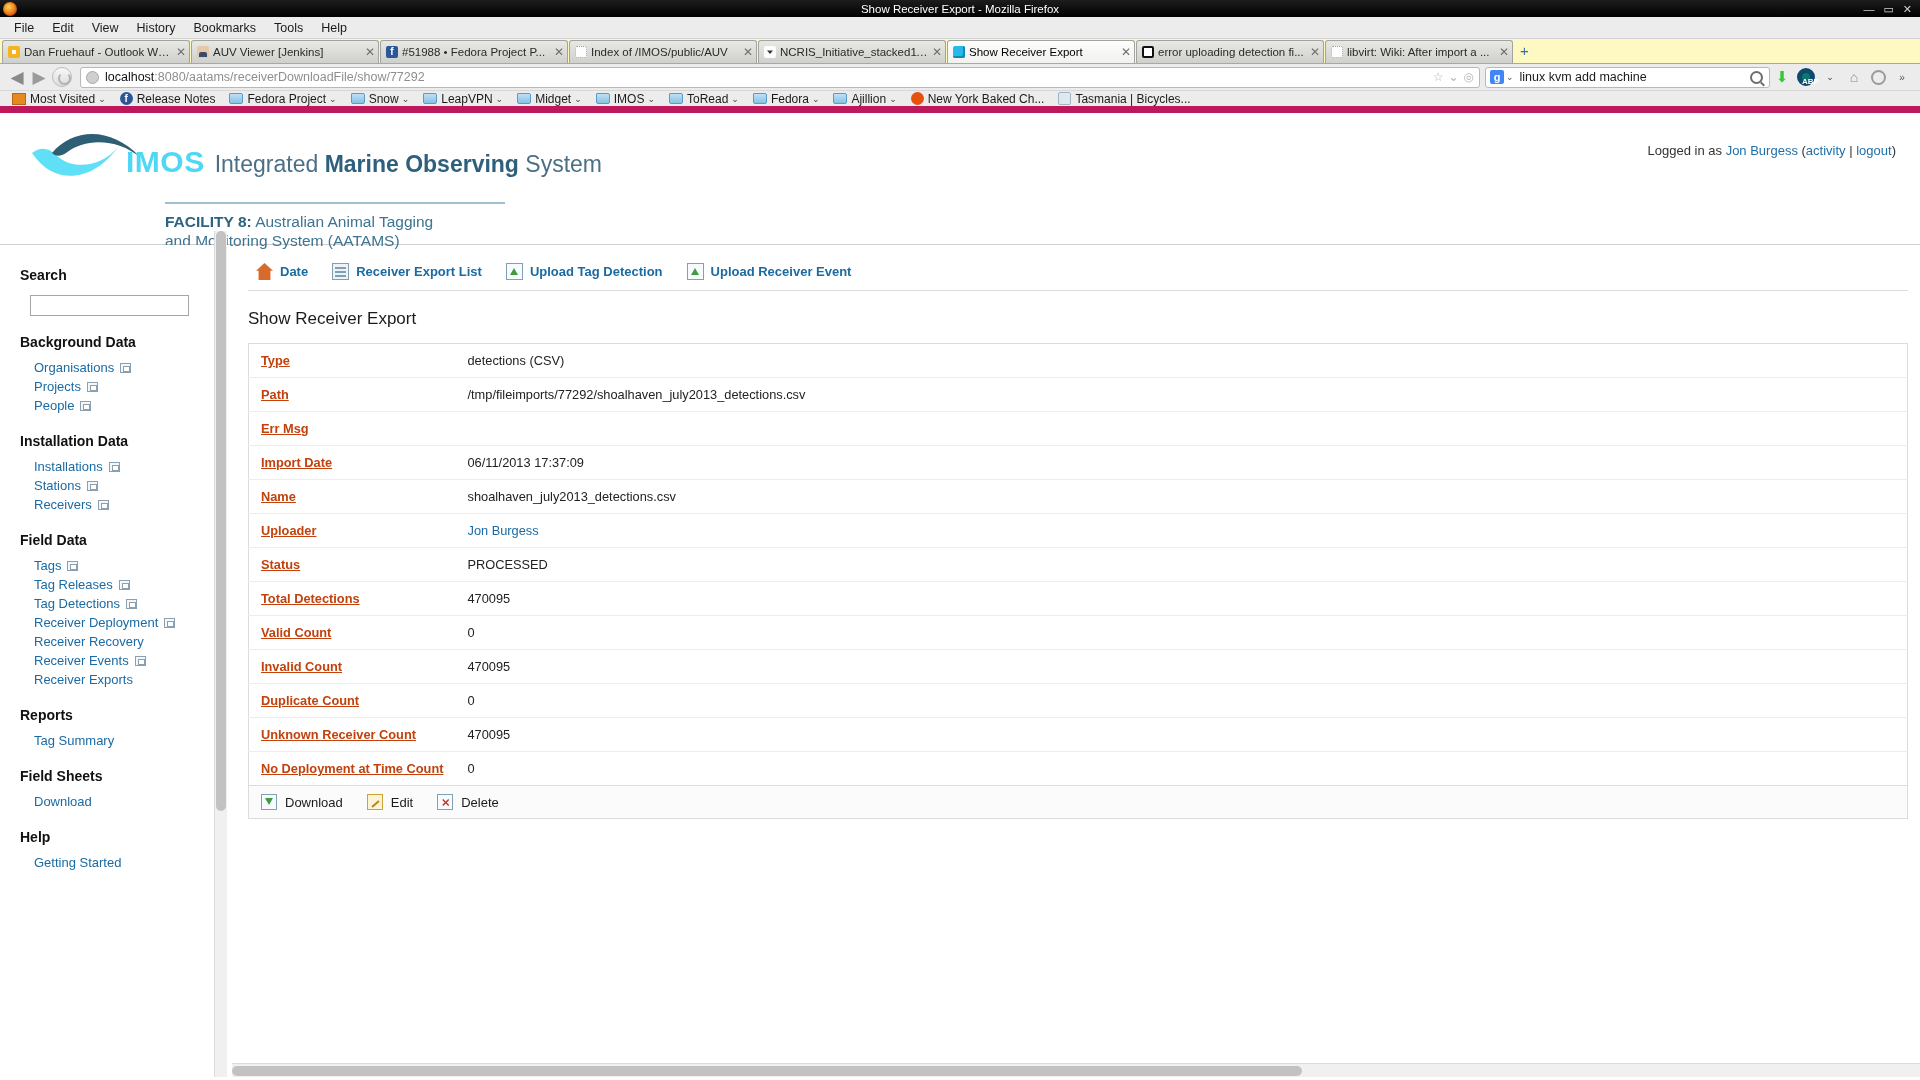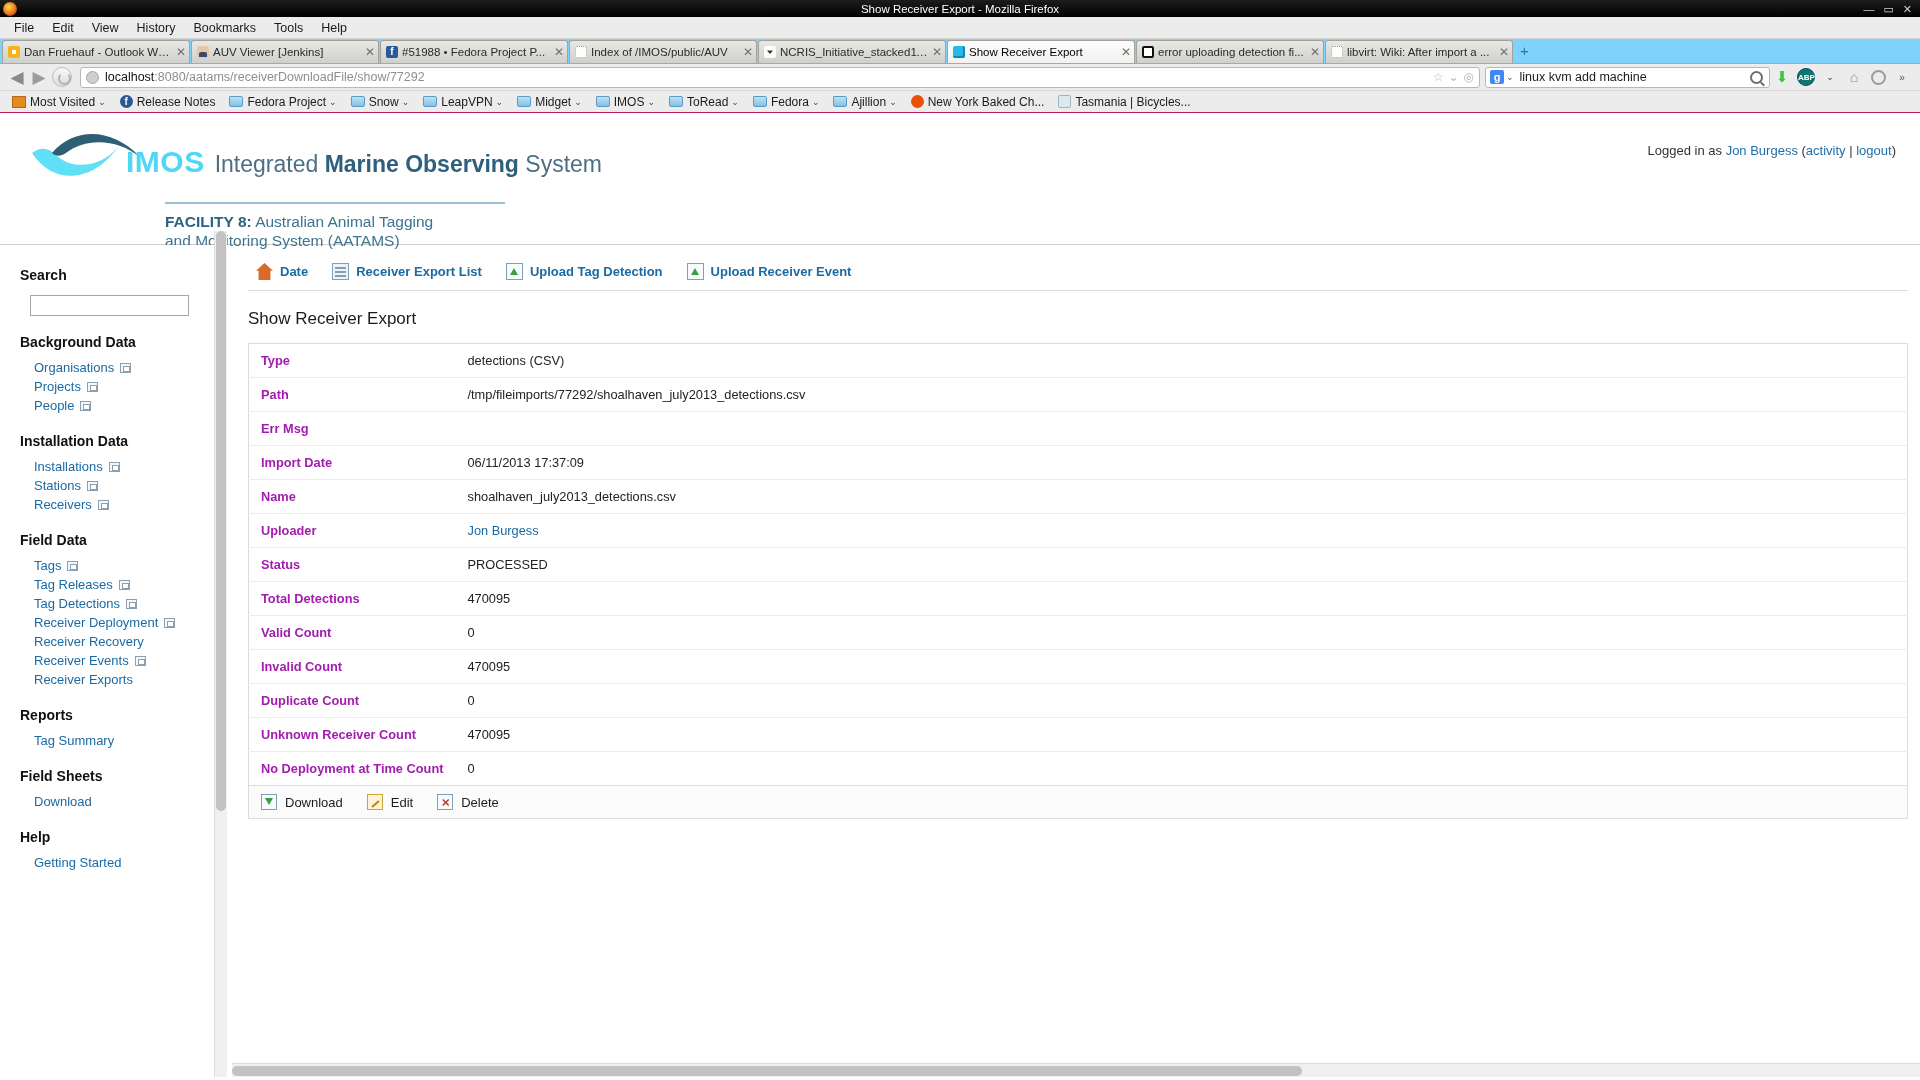--- a/index.html
+++ b/index.html
@@ -47,21 +47,21 @@
     align-items: center;
     padding-left: 5px;
     font-size: 12.5px;
     color: #1b1b1b;
   }
   .menubar .mi { padding: 2px 9px; }
 
   
   .tabbar {
     height: 25px;
-    background: #7dd3fc;
+    background: #fef9c3;
     display: flex;
     align-items: flex-end;
     padding-left: 2px;
     border-bottom: 1px solid #a9a9a4;
     position: relative;
   }
   .tab {
     height: 23px;
     width: 188px;
     background: linear-gradient(to bottom, #e8e8e5, #cfcfcb);
@@ -150,34 +150,34 @@
     display:flex; align-items:center;
     padding: 0 4px;
     font-size: 12.5px;
   }
   .gicon { width:14px;height:14px;background:#4285f4;color:#fff;font-weight:bold;font-size:11px;text-align:center;line-height:14px;border-radius:2px;}
   .searchbar .stext { flex:1 1 auto; margin-left:6px; color:#1b1b1b; white-space:nowrap; overflow:hidden;}
   .magn { width:13px;height:13px;border:2px solid #6d6d6d;border-radius:50%;position:relative; margin-right:2px;}
   .magn:after{content:"";position:absolute;right:-4px;bottom:-3px;width:5px;height:2px;background:#6d6d6d;transform:rotate(45deg);}
   .tbicon { width:24px;height:22px;display:flex;align-items:center;justify-content:center;}
   .dlarrow { color:#37c837; font-size:15px; }
-  .abp { width:18px;height:18px;border-radius:50%;background:#0f766e;color:#fff;font-size:8px;font-weight:bold;text-align:center;line-height:18px;border:1px solid #0c4a6e;}
+  .abp { width:18px;height:18px;border-radius:50%;background:#0f766e;color:#fff;font-size:8px;font-weight:bold;text-align:center;line-height:18px;border:5px solid #0c4a6e;}
   .homeico { color:#8a8a8a; font-size:14px;}
   .syncico { width:15px;height:15px;border:2px solid #9b9b9b;border-radius:50%;}
 
   
   .bmbar {
     height: 22px;
     background: #ececec;
     display: flex;
     align-items: center;
     padding-left: 5px;
     font-size: 12px;
     color: #1b1b1b;
-    border-bottom: 1px solid #be185d;
+    border-bottom: 7px solid #be185d;
   }
   .bm { display:flex; align-items:center; padding: 0 7px; white-space:nowrap;}
   .bm .folder {
     width: 14px; height: 11px;
     background: linear-gradient(#bfe0f4,#86c2e6);
     border: 1px solid #5a9cc5;
     border-radius: 1px 2px 2px 2px;
     margin-right: 4px;
     flex:0 0 auto;
   }
@@ -273,21 +273,21 @@
   .ni-list { background:#eef3f7;border:1px solid #7fa0b5; position:relative;}
   .ni-list:after{content:"";position:absolute;left:2px;top:3px;right:2px;height:2px;background:#7fa0b5;box-shadow:0 4px 0 #7fa0b5,0 8px 0 #7fa0b5;}
   .ni-up { background:#f7fbfd;border:1px solid #7fa0b5; position:relative;}
   .ni-up:after{content:"";position:absolute;left:3px;top:4px;width:0;height:0;border-left:4px solid transparent;border-right:4px solid transparent;border-bottom:7px solid #3f9b3f;}
 
   .pagetitle { font-size: 17px; color:#1b1b1b; margin: 18px 0 14px 0; }
 
   .dtable { width: calc(100% - 12px); border-collapse: collapse; border:1px solid #dcdcdc; background:#fff; }
   .dtable td { padding: 9px 12px; font-size: 12.8px; vertical-align: top; border-bottom:1px solid #ededed;}
   .dtable tr:last-child td { border-bottom: none; }
-  .dtable td.k { width: 185px; color:#a21caf; font-weight: bold; white-space:nowrap;}
+  .dtable td.k { width: 185px; color:#c2410c; font-weight: bold; white-space:nowrap;text-decoration:underline;}
   .dtable td.v { color:#222; white-space: nowrap; overflow:hidden; }
   .dtable td.v a { color:#1a6aa3; text-decoration:none;}
 
   .btnrow {
     width: calc(100% - 12px);
     border:1px solid #dcdcdc; border-top:none;
     background:#fbfbfb;
     display:flex; align-items:center;
     padding: 8px 12px;
     gap: 24px;

